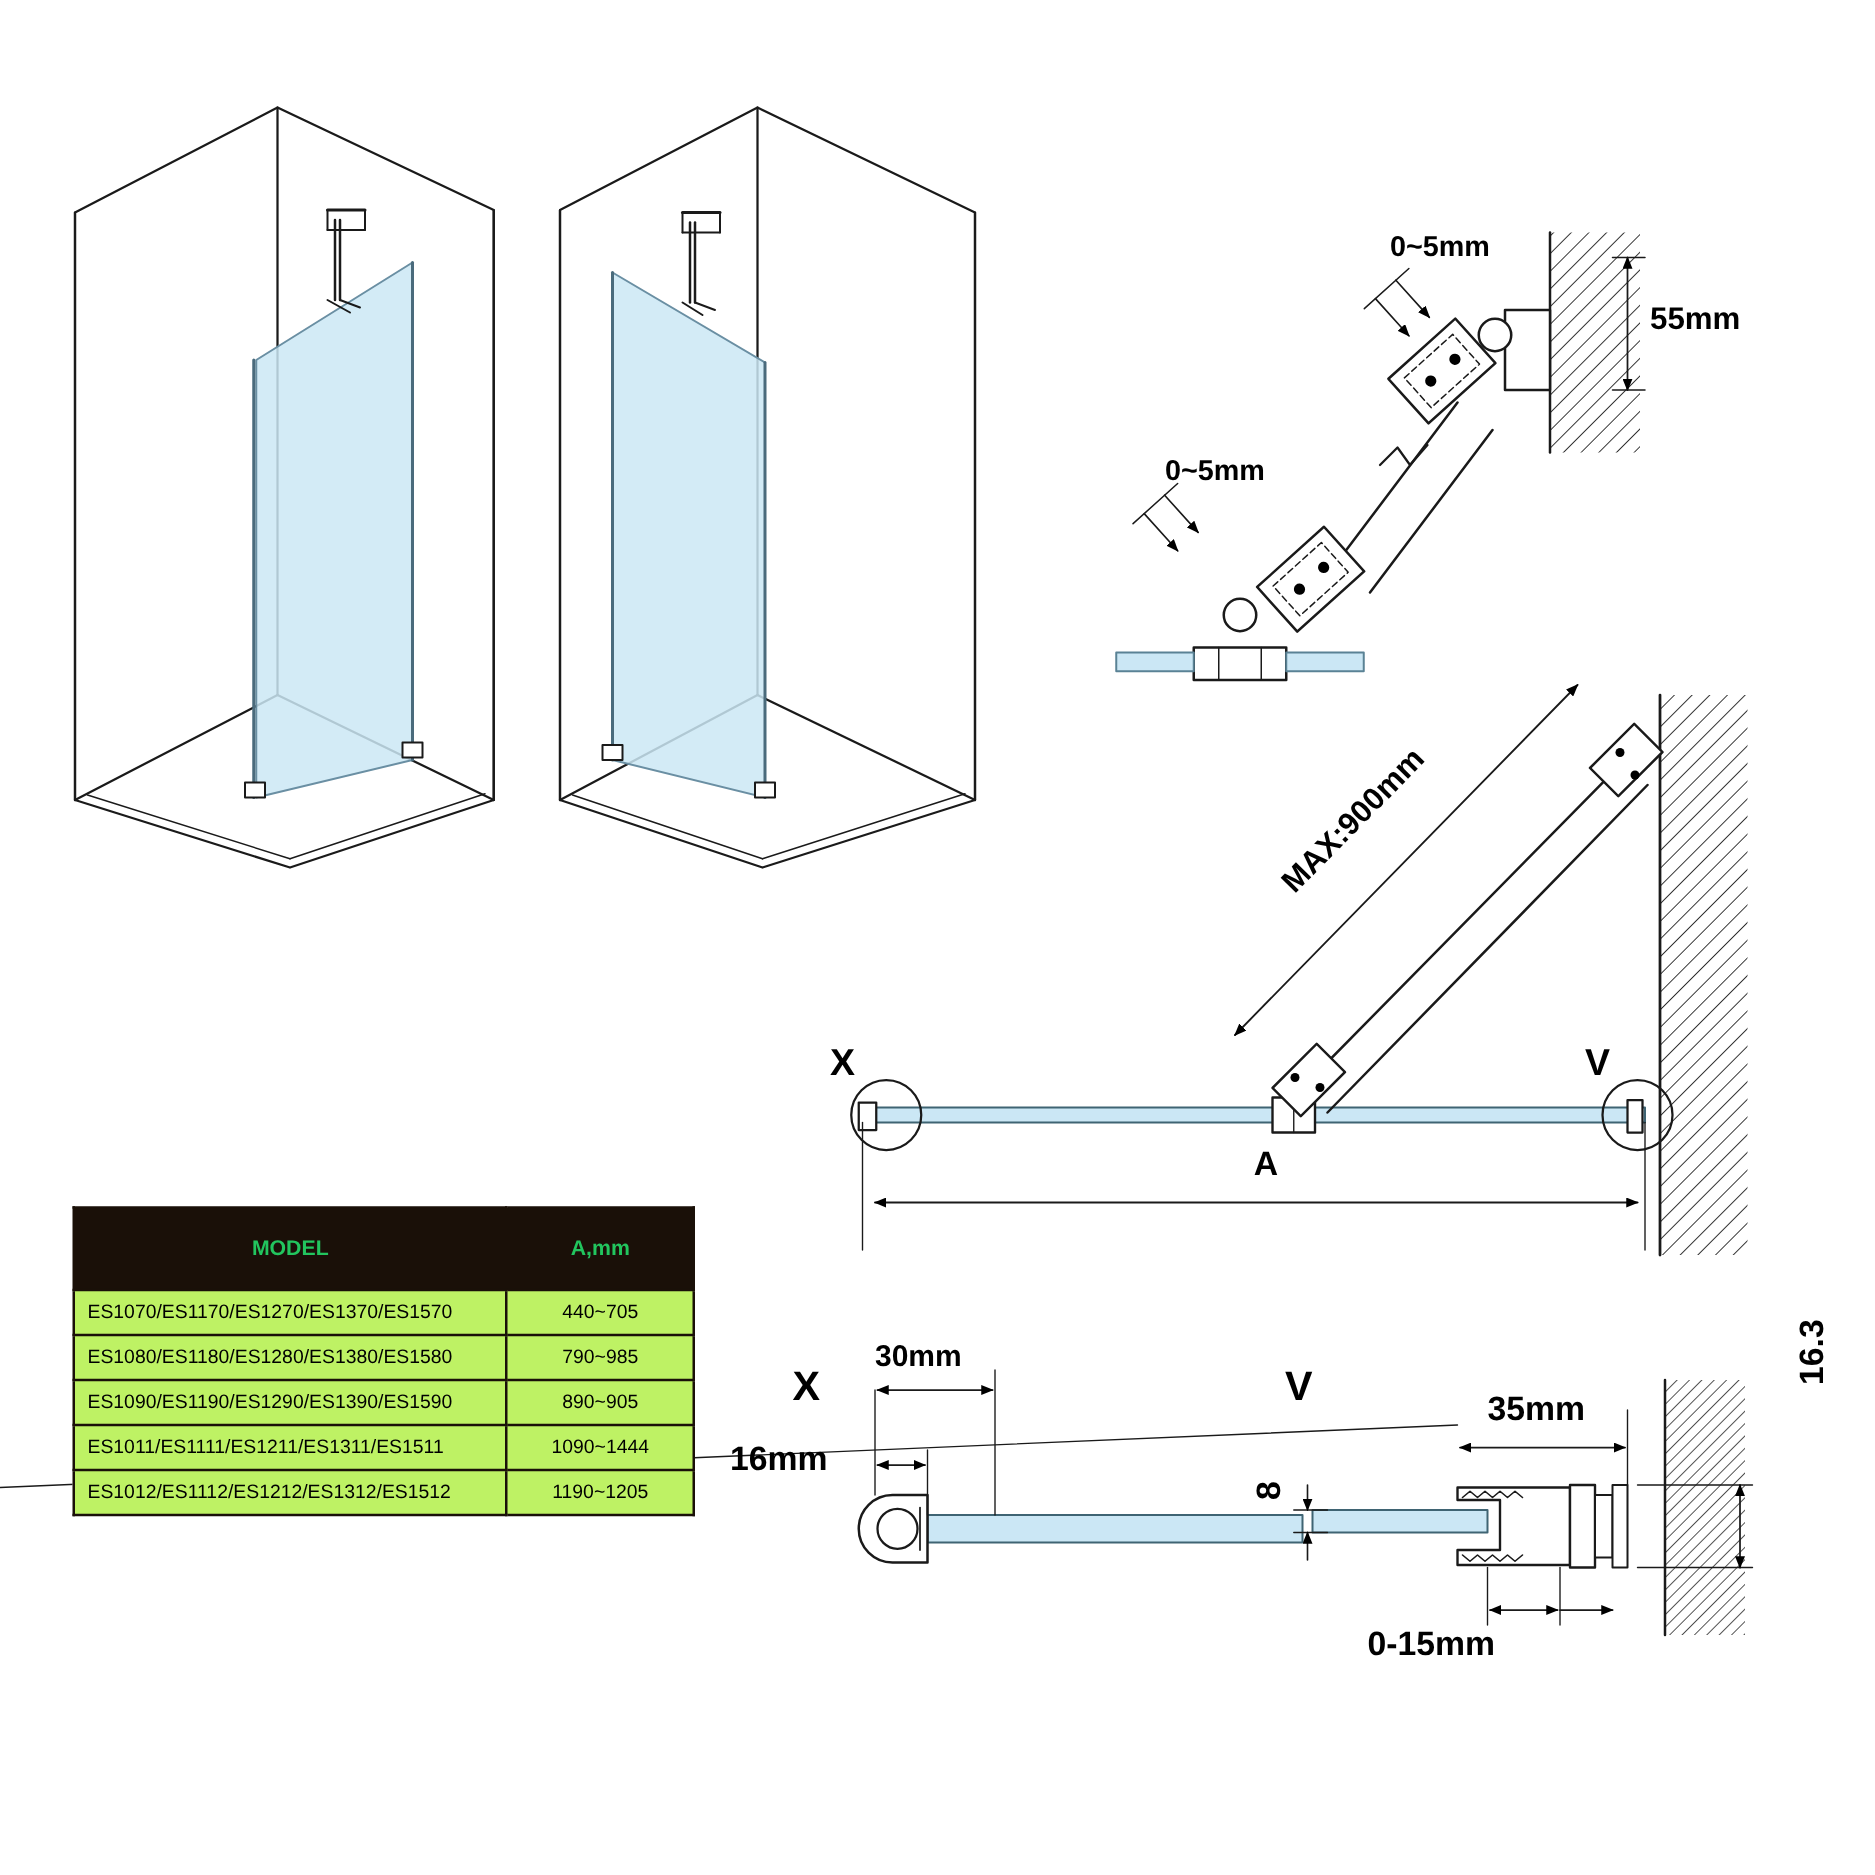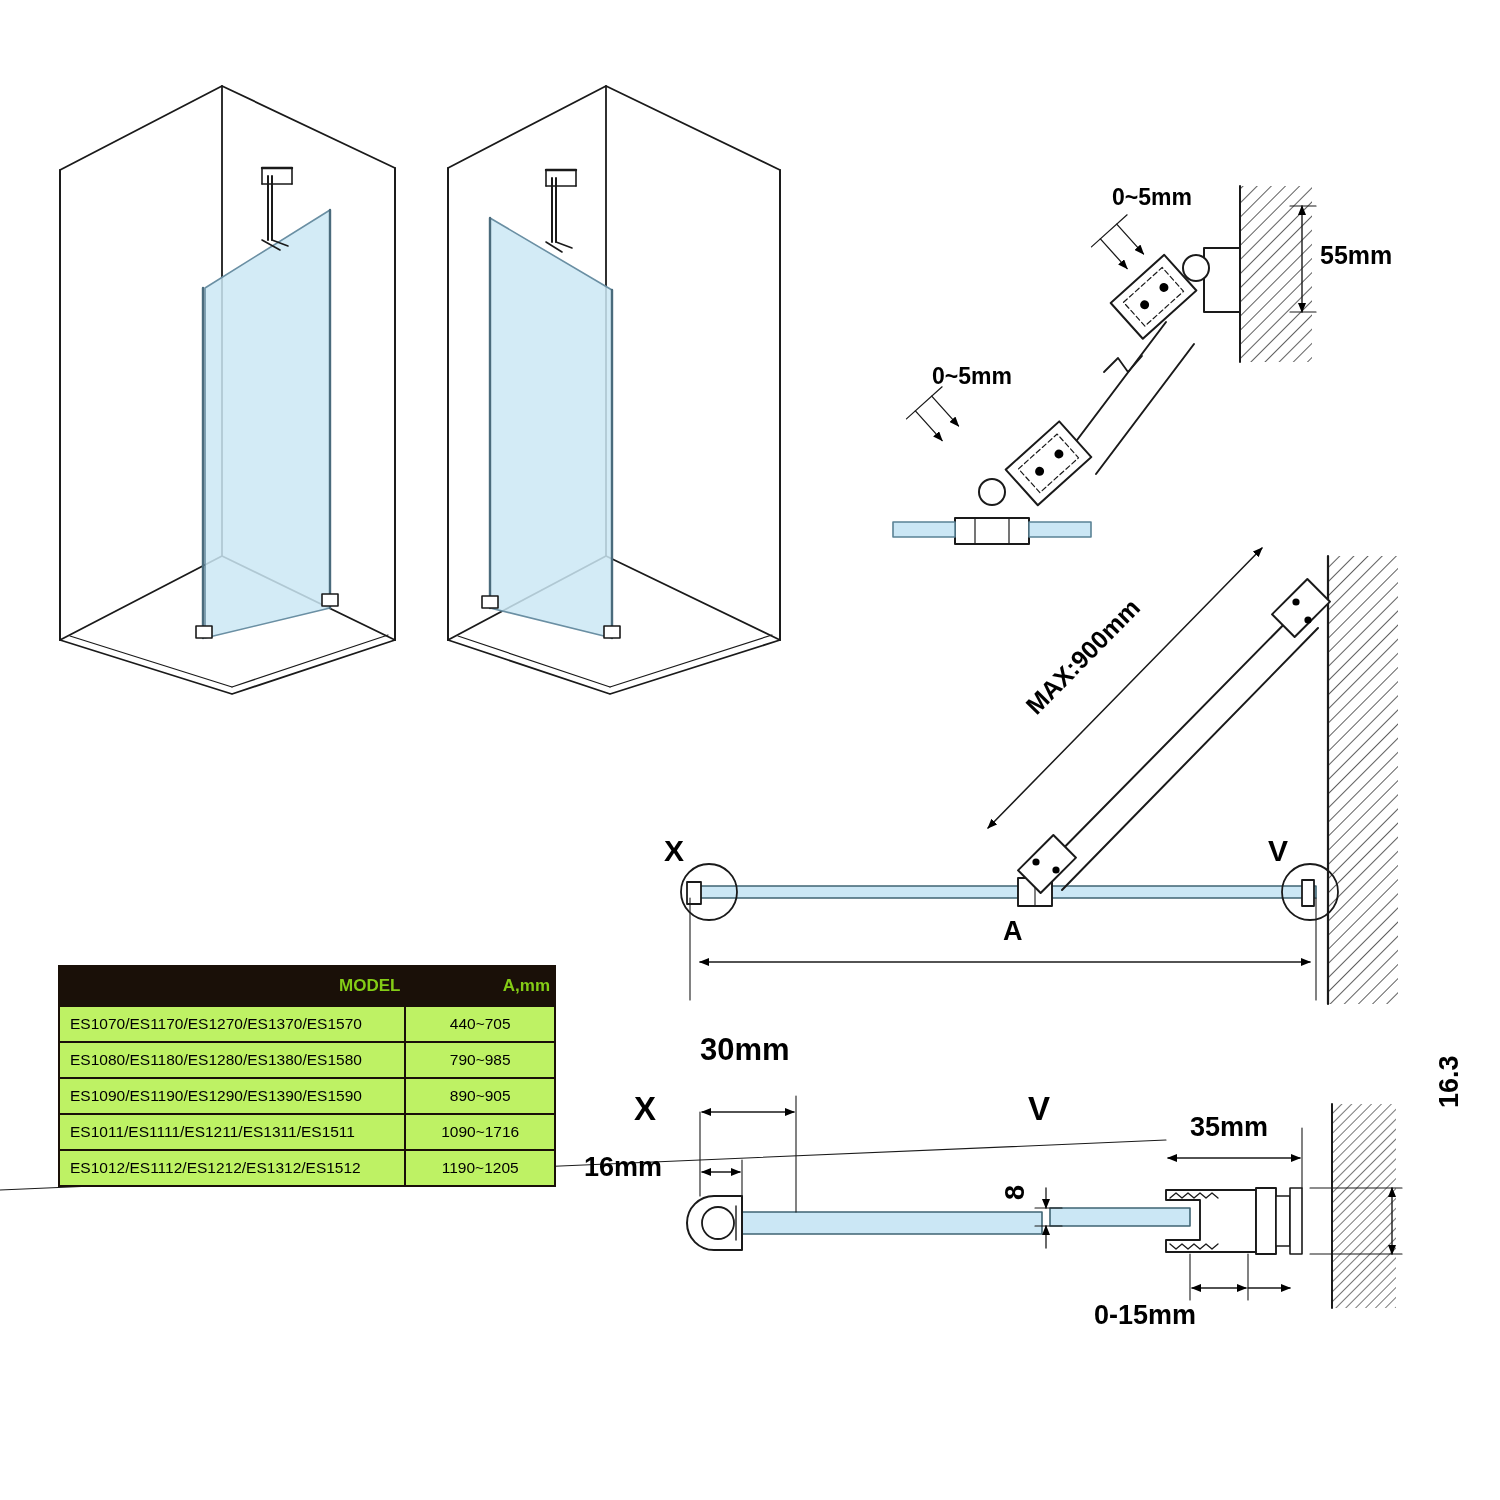--- a/index.html
+++ b/index.html
@@ -38,26 +38,26 @@
     position: absolute;
     left: 58px;
     top: 965px;
     width: 498px;
     border-collapse: collapse;
     background: #fff;
     font-family: "Liberation Sans", sans-serif;
   }
   #model-table th {
     background: #1a1008;
-    color: #84cc16;
+    color: #22c55e;
     font-size: 17px;
     font-weight: bold;
-    padding: 9px 4px;
+    padding: 22px 4px;
     border: 2px solid #1a1008;
-    text-align: right;
+    text-align: center;
   }
   #model-table td {
     border: 2px solid #1a1008;
     font-size: 15.5px;
     padding: 8px 6px;
     text-align: center;
     color: #000;
     background: #bef264;
   }
   #model-table td.model-cell {
@@ -289,21 +289,21 @@
   <div class="lbl" style="left:1320px; top:241px; font-size:25px;">55mm</div>
   <div class="lbl" style="left:932px; top:363px; font-size:23px;">0~5mm</div>
 
   <div class="lbl" style="left:1020px; top:700px; font-size:25px; transform: rotate(-45.5deg); transform-origin: left top;">MAX:900mm</div>
 
   <div class="lbl" style="left:664px; top:834px; font-size:30px;">X</div>
   <div class="lbl" style="left:1268px; top:834px; font-size:30px;">V</div>
   <div class="lbl" style="left:1003px; top:916px; font-size:27px;">A</div>
 
   <div class="lbl" style="left:634px; top:1090px; font-size:33px;">X</div>
-  <div class="lbl" style="left:700px; top:1032px; font-size:31px;">30mm</div>
+  <div class="lbl" style="left:700px; top:1072px; font-size:24px;">30mm</div>
   <div class="lbl" style="left:584px; top:1152px; font-size:27px;">16mm</div>
 
   <div class="lbl" style="left:1028px; top:1090px; font-size:33px;">V</div>
   <div class="lbl" style="left:1190px; top:1112px; font-size:27px;">35mm</div>
   <div class="lbl" style="left:1000px; top:1200px; font-size:27px; transform: rotate(-90deg); transform-origin: left top;">8</div>
   <div class="lbl" style="left:1434px; top:1108px; font-size:27px; transform: rotate(-90deg); transform-origin: left top;">16.3</div>
   <div class="lbl" style="left:1094px; top:1300px; font-size:27px;">0-15mm</div>
 
   <table id="model-table">
     <thead>
@@ -320,21 +320,21 @@
       <tr>
         <td class="model-cell">ES1080/ES1180/ES1280/ES1380/ES1580</td>
         <td>790~985</td>
       </tr>
       <tr>
         <td class="model-cell">ES1090/ES1190/ES1290/ES1390/ES1590</td>
         <td>890~905</td>
       </tr>
       <tr>
         <td class="model-cell">ES1011/ES1111/ES1211/ES1311/ES1511</td>
-        <td>1090~1716</td>
+        <td>1090~1444</td>
       </tr>
       <tr>
         <td class="model-cell">ES1012/ES1112/ES1212/ES1312/ES1512</td>
         <td>1190~1205</td>
       </tr>
     </tbody>
   </table>
 
 </div>
 

